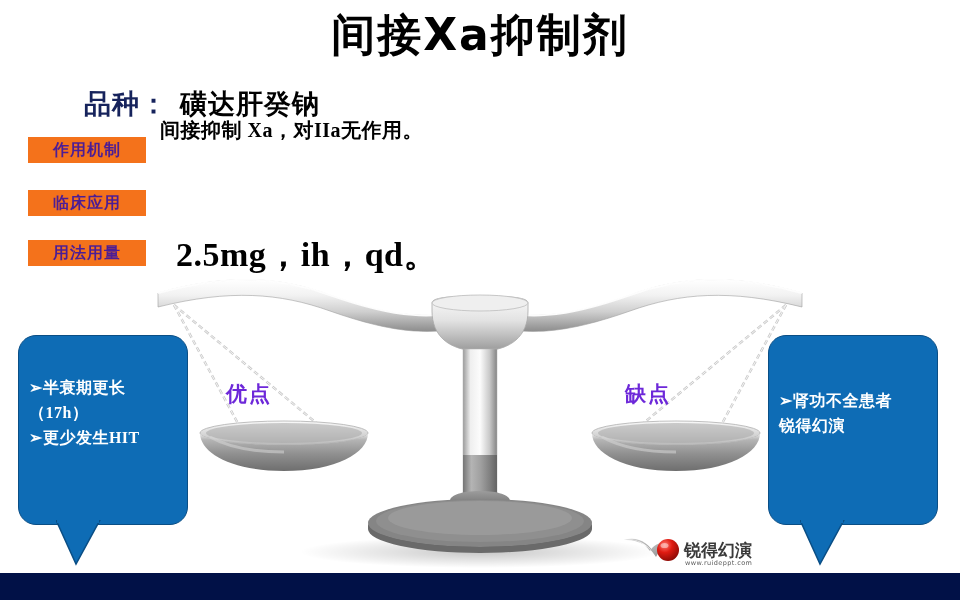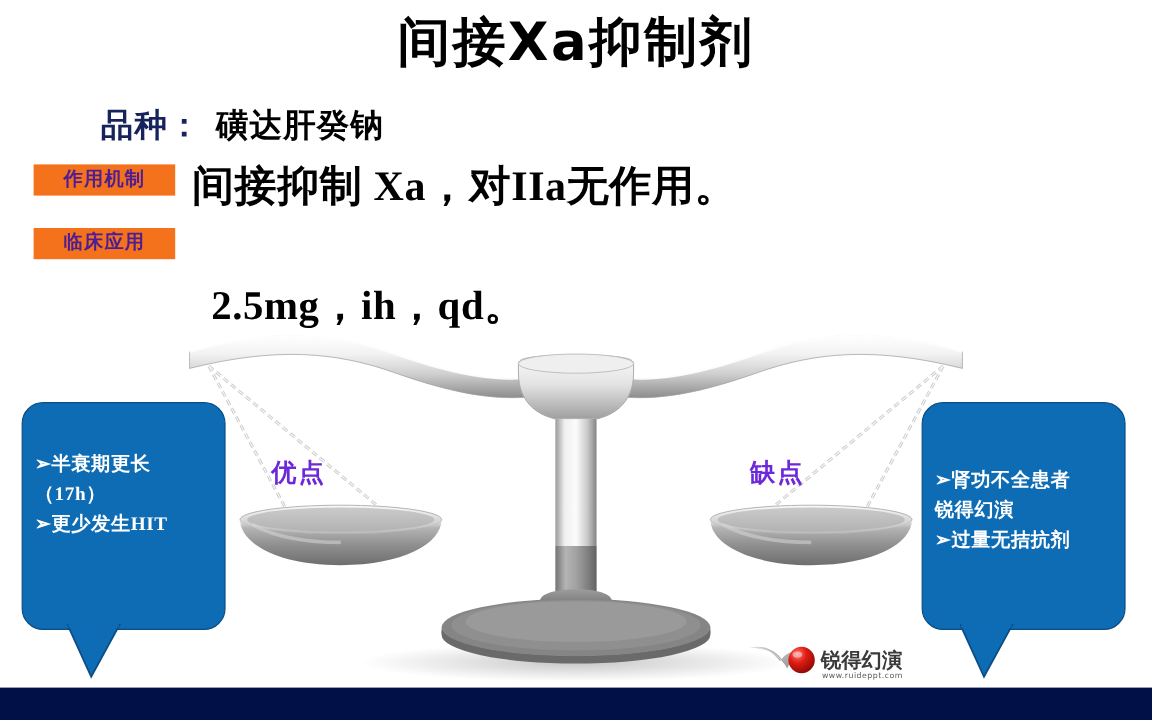--- a/index.html
+++ b/index.html
@@ -47,21 +47,21 @@
   .tag.t1{top:137px;}
   .tag.t2{top:190px;}
   .tag.t3{top:240px;}
 
   .val{
     position:absolute;
     color:#000;
     font-weight:700;
     white-space:nowrap;
   }
-  .val.v1{left:160px;top:132px;font-size:35px;letter-spacing:0.5px;}
+  .val.v1{left:160px;top:117px;font-size:20px;letter-spacing:0.5px;}
   .val.v2{left:176px;top:186px;font-size:27px;letter-spacing:0.5px;}
   .val.v3{left:176px;top:232px;font-size:34px;letter-spacing:0.5px;}
 
   
   .scale{position:absolute;left:150px;top:255px;width:660px;height:320px;}
   .scale svg{display:block;}
 
   .pro-label,.con-label{
     position:absolute;
     color:#6d28d9;
@@ -115,20 +115,21 @@
 <div class="slide">
 
   <div class="title">间接Ⅹa抑制剂</div>
 
   <div class="brand-row">
     <span class="brand-label">品种：</span><span class="brand-value">磺达肝癸钠</span>
   </div>
 
   <div class="tag t1">作用机制</div>
   <div class="tag t2">临床应用</div>
+  <div class="tag t3">用法用量</div>
 
   <div class="val v1">间接抑制 Xa，对IIa无作用。</div>
   <div class="val v3">2.5mg，ih，qd。</div>
 
   <div class="scale">
     <svg width="660" height="320" viewBox="0 0 660 320" xmlns="http://www.w3.org/2000/svg">
       <defs>
         <linearGradient id="beamG" x1="0" y1="0" x2="0" y2="1">
           <stop offset="0%" stop-color="#ffffff"></stop>
           <stop offset="30%" stop-color="#f2f2f2"></stop>
@@ -241,21 +242,20 @@
     <svg width="46" height="46" viewBox="0 0 46 46" xmlns="http://www.w3.org/2000/svg">
       <path d="M0,0 L44,0 L20,44 Z" fill="#0e6cb5" stroke="#0a4e85" stroke-width="1.5"></path>
       <rect x="1" y="0" width="42" height="3" fill="#0e6cb5"></rect>
     </svg>
   </div>
 
   <div class="callout callout-right">
     <div class="cbody">
       <div class="ln">➢肾功不全患者</div>
       <div class="ln">锐得幻演</div>
-      <div class="ln">➢过量无拮抗剂</div>
     </div>
   </div>
   <div class="tail tail-right">
     <svg width="46" height="46" viewBox="0 0 46 46" xmlns="http://www.w3.org/2000/svg">
       <path d="M0,0 L44,0 L20,44 Z" fill="#0e6cb5" stroke="#0a4e85" stroke-width="1.5"></path>
       <rect x="1" y="0" width="42" height="3" fill="#0e6cb5"></rect>
     </svg>
   </div>
 
   <div class="logo">

